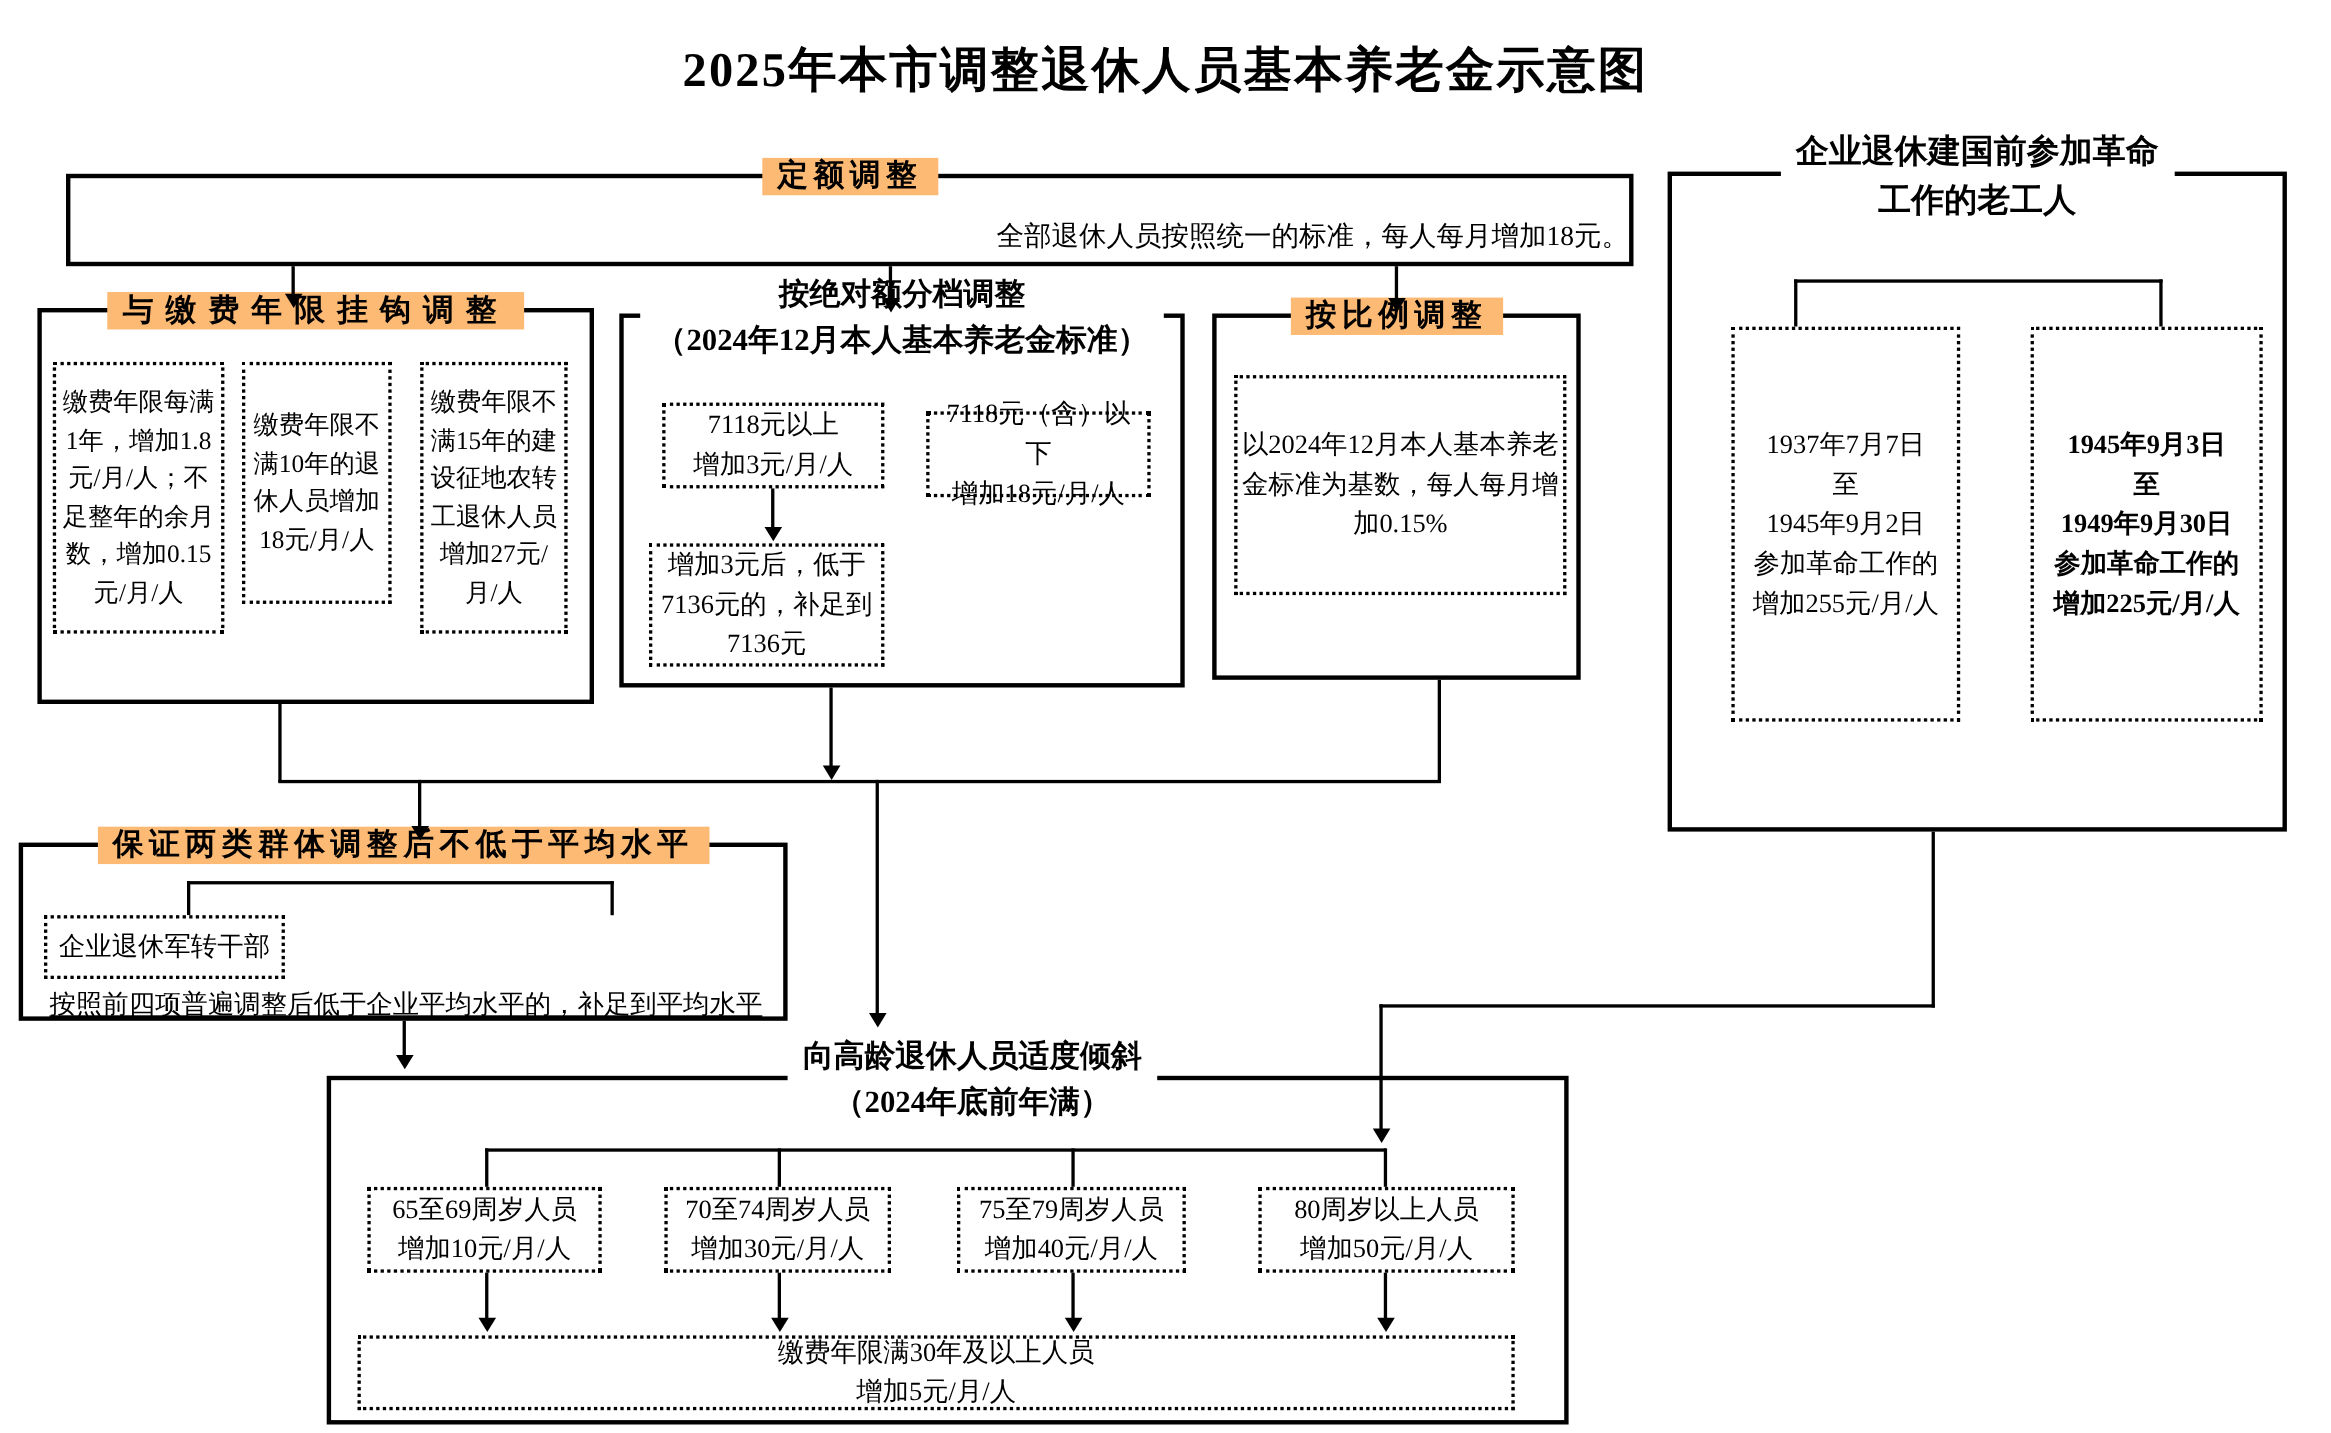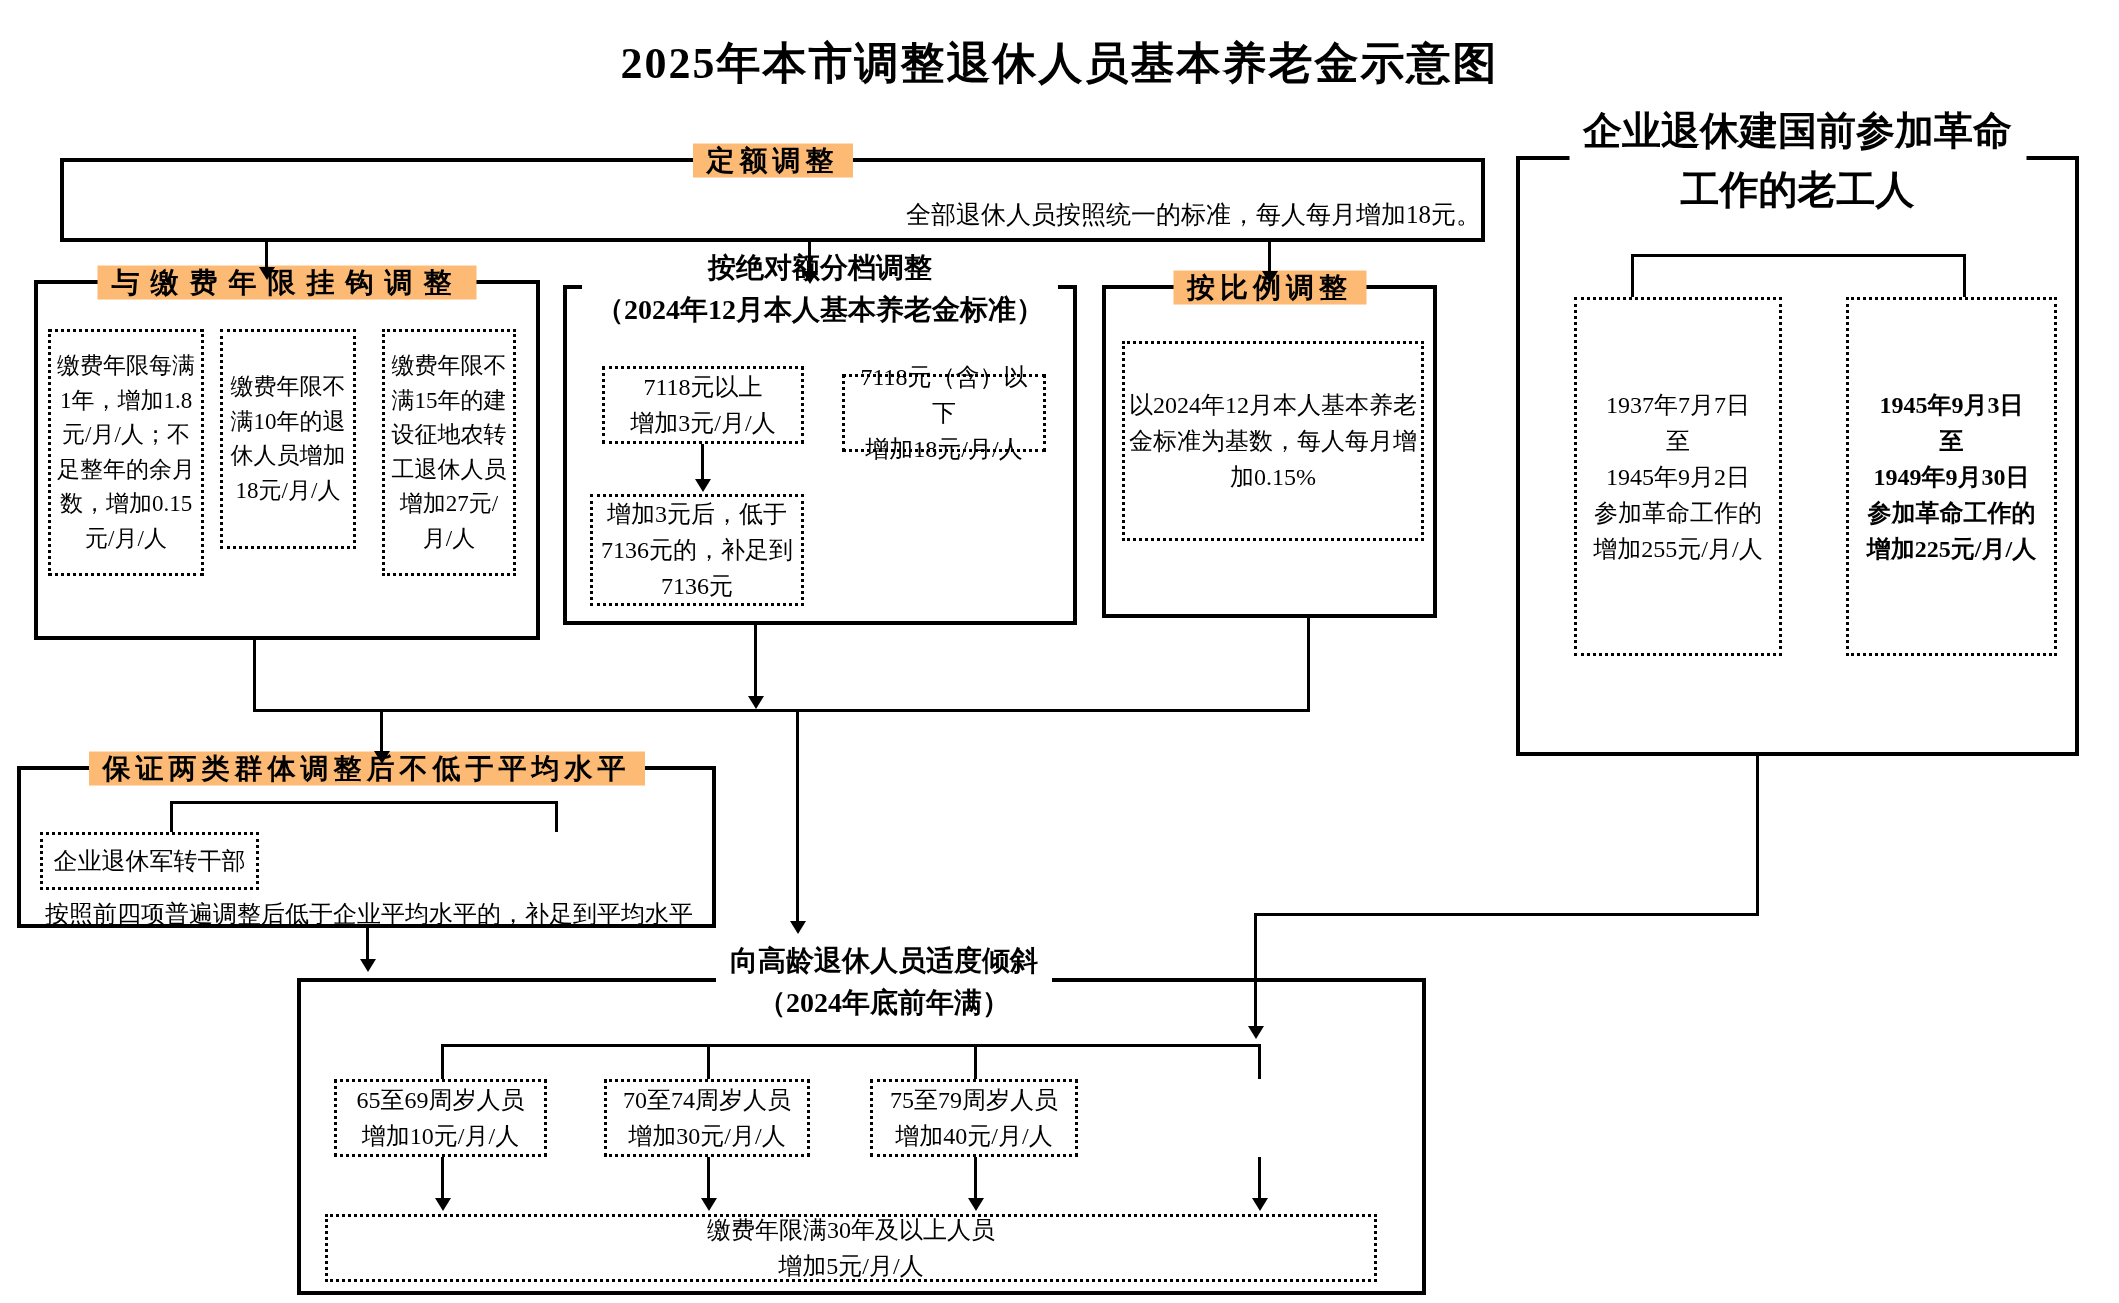--- a/index.html
+++ b/index.html
@@ -61,21 +61,21 @@
 7136元</div>
     <div class="varrow" style="left:134px;top:155px;height:36px;"></div>
   </div>
 
   <div class="sec" style="left:1102px;top:285px;width:335px;height:333px">
     <div class="sec-title">按比例调整</div>
     <div class="dotted" style="left:16px;top:52px;width:302px;height:200px;">以2024年12月本人基本养老金标准为基数，每人每月增加0.15%</div>
   </div>
 
   <div class="sec" style="left:1516px;top:156px;width:563px;height:600px">
-    <div class="sec-title2" style="font-size:39px;">
+    <div class="sec-title2" style="font-size:30px;">
       <div>企业退休建国前参加革命</div>
       <div>工作的老工人</div>
     </div>
     <div class="hline" style="left:111px;top:94px;width:335px;"></div>
     <div class="vline" style="left:111px;top:94px;height:43px;"></div>
     <div class="vline" style="left:443px;top:94px;height:43px;"></div>
     <div class="dotted" style="left:54px;top:137px;width:208px;height:359px;">1937年7月7日
 至
 1945年9月2日
 参加革命工作的
@@ -106,20 +106,22 @@
     <div class="vline" style="left:406px;top:62px;height:35px;"></div>
     <div class="vline" style="left:673px;top:62px;height:35px;"></div>
     <div class="vline" style="left:957px;top:62px;height:35px;"></div>
 
     <div class="dotted" style="left:33px;top:97px;width:213px;height:78px;">65至69周岁人员
 增加10元/月/人</div>
     <div class="dotted" style="left:303px;top:97px;width:206px;height:78px;">70至74周岁人员
 增加30元/月/人</div>
     <div class="dotted" style="left:569px;top:97px;width:208px;height:78px;">75至79周岁人员
 增加40元/月/人</div>
+    <div class="dotted" style="left:843px;top:97px;width:233px;height:78px;">80周岁以上人员
+增加50元/月/人</div>
 
     <div class="varrow" style="left:140px;top:175px;height:42px;"></div>
     <div class="varrow" style="left:406px;top:175px;height:42px;"></div>
     <div class="varrow" style="left:673px;top:175px;height:42px;"></div>
     <div class="varrow" style="left:957px;top:175px;height:42px;"></div>
 
     <div class="dotted" style="left:24px;top:232px;width:1052px;height:68px;">缴费年限满30年及以上人员
 增加5元/月/人</div>
   </div>
 

